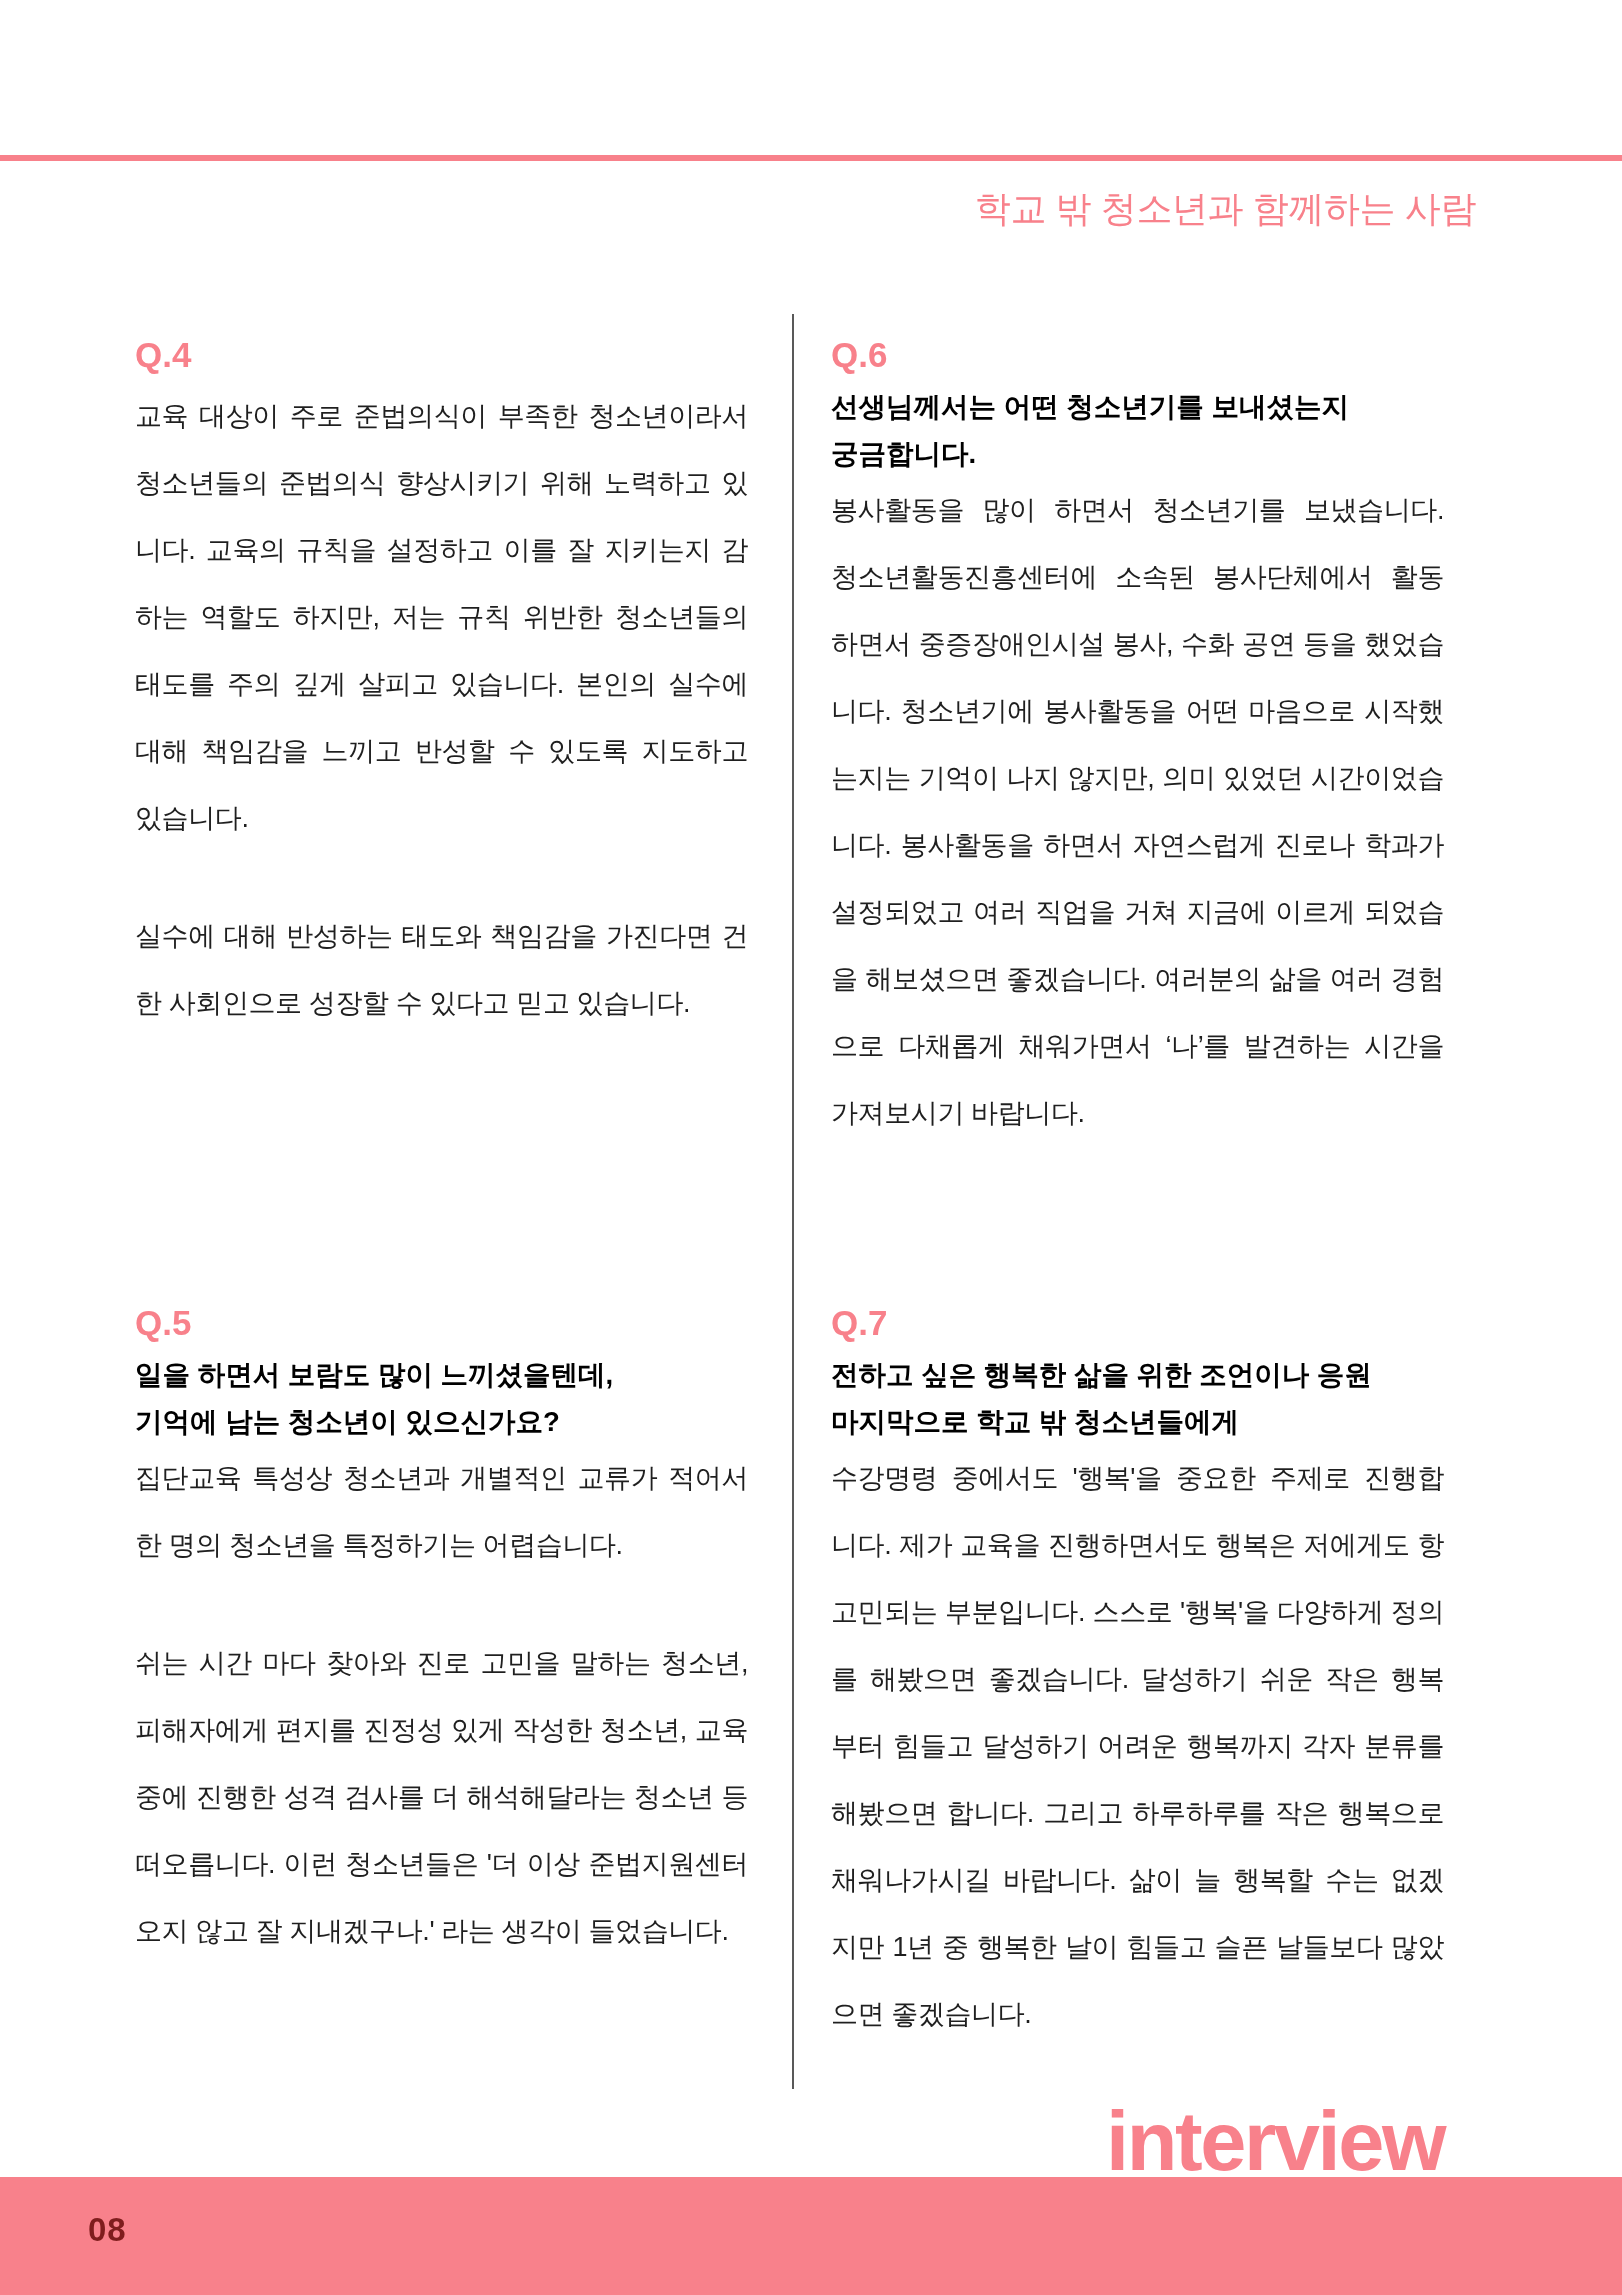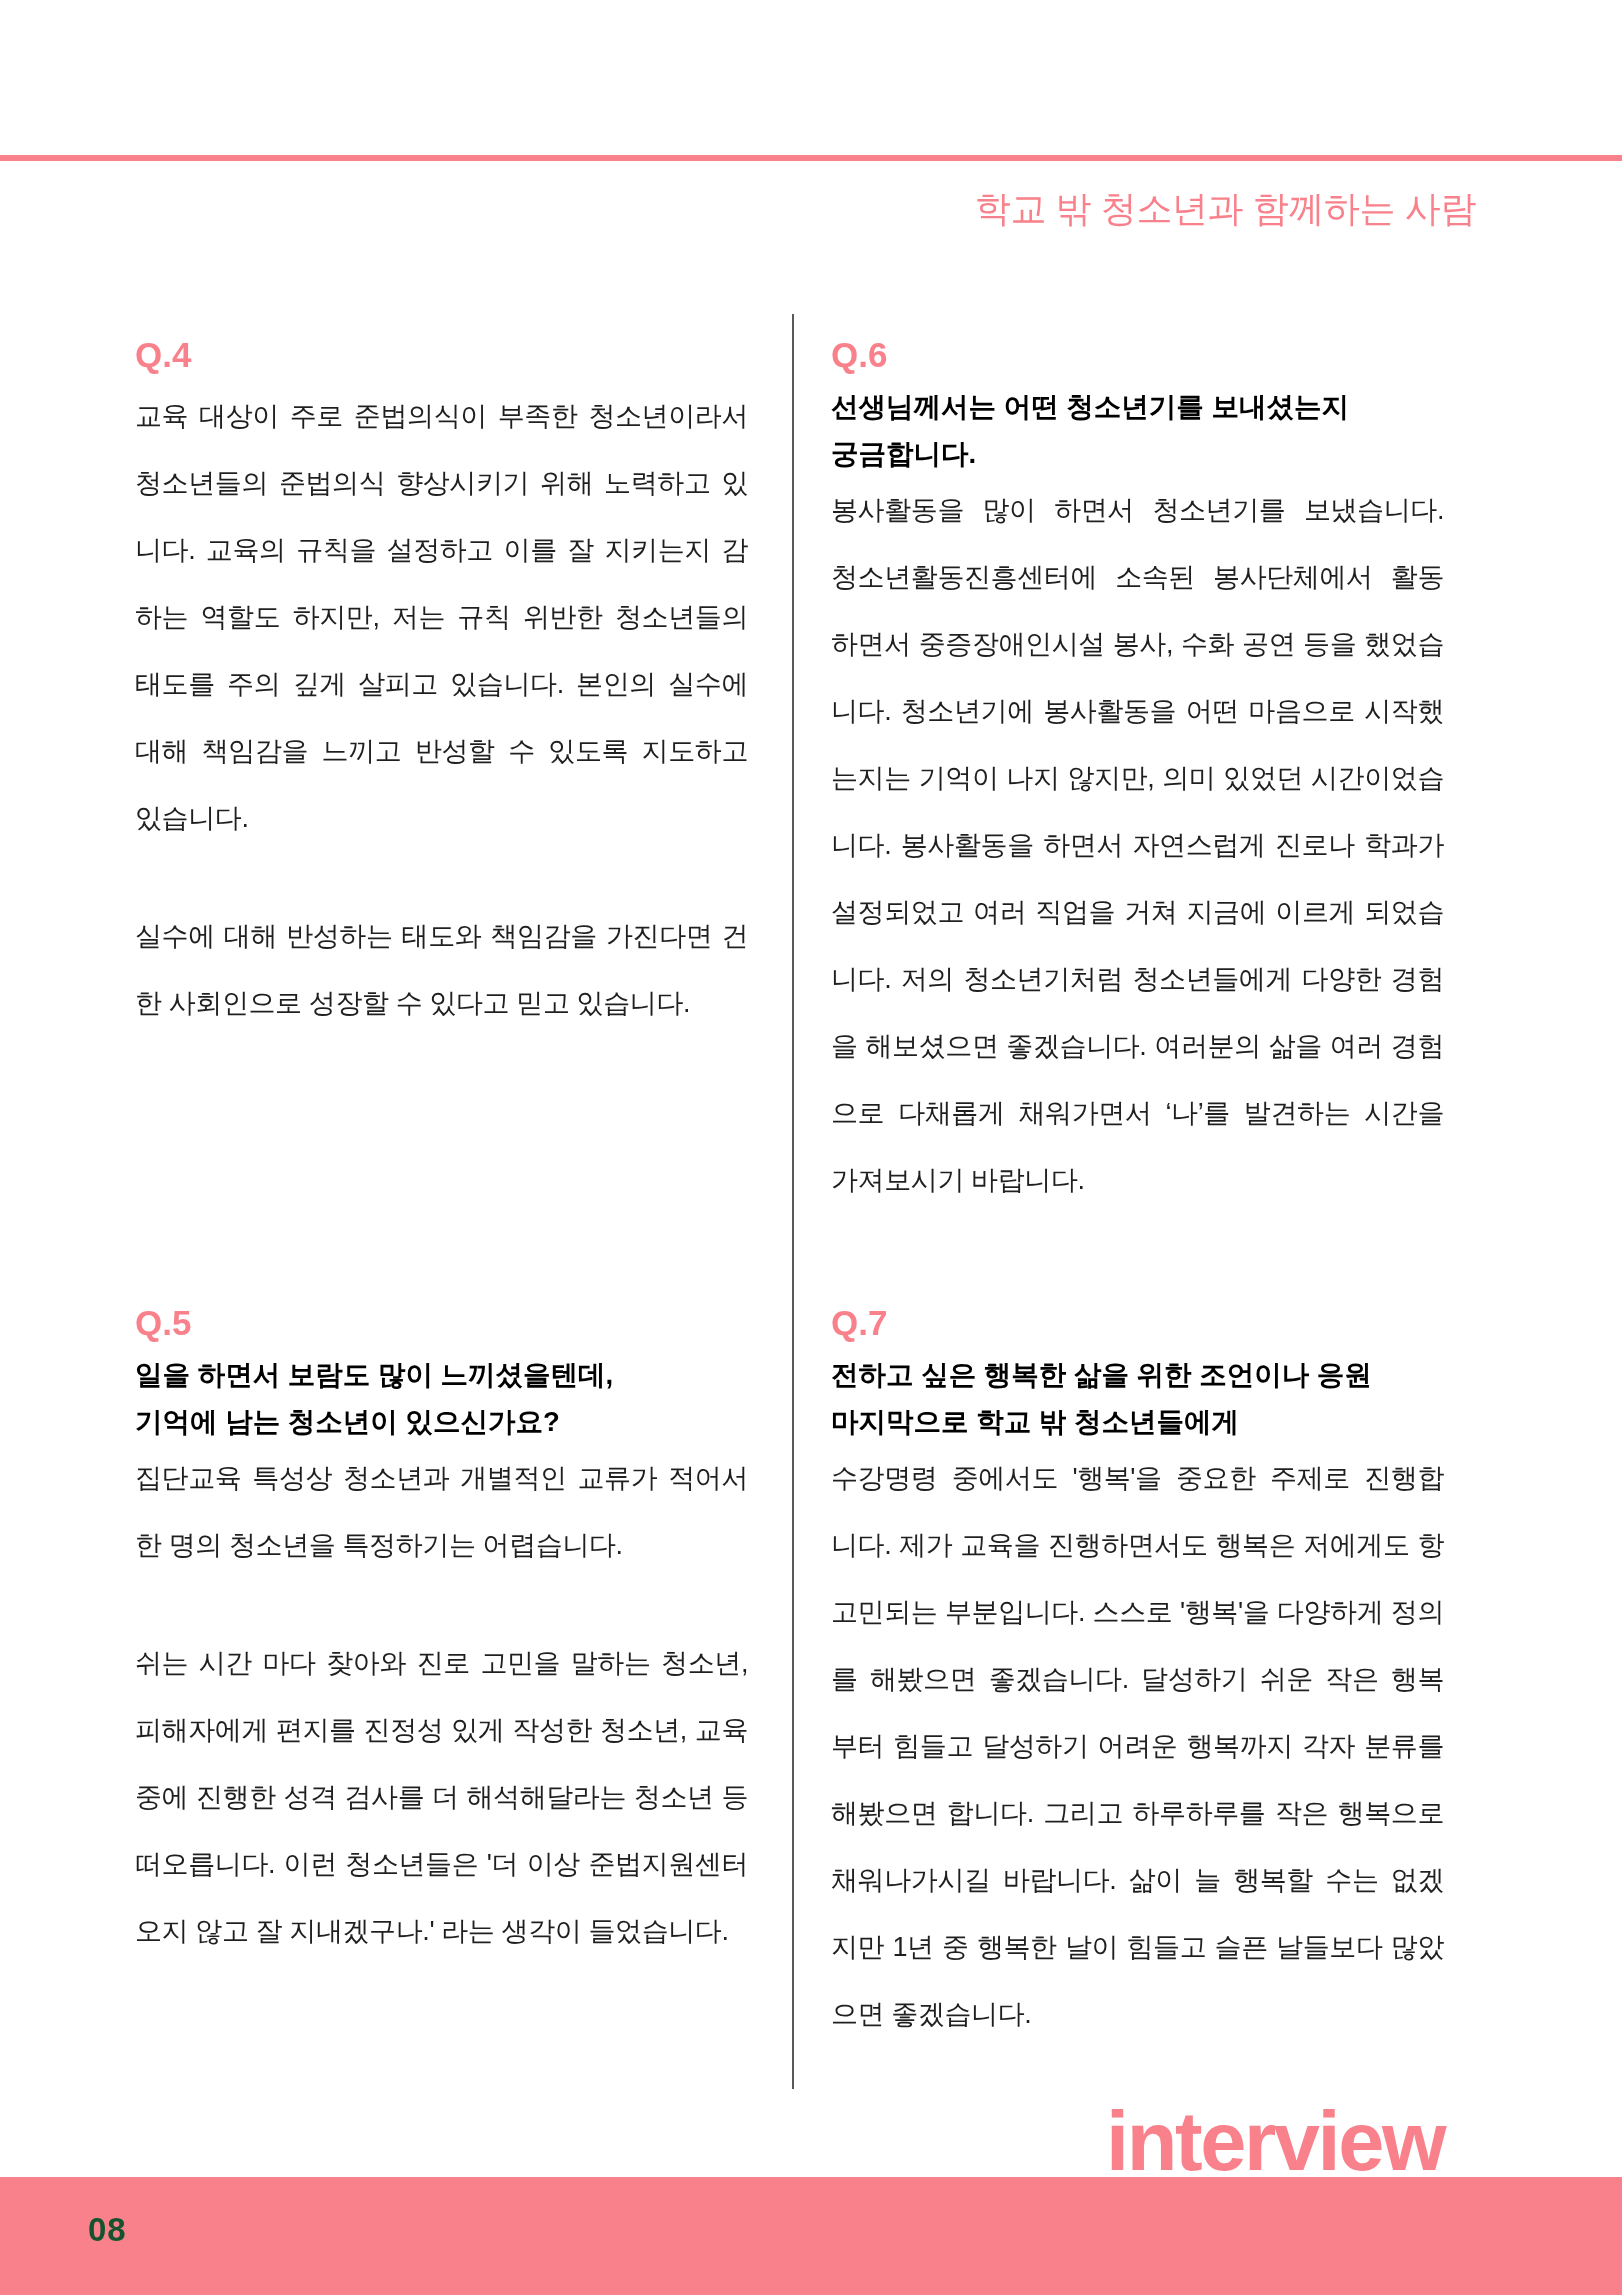--- a/index.html
+++ b/index.html
@@ -91,21 +91,21 @@
     left: 0; top: 2177px;
     width: 100%; height: 119px;
     background: var(--accent);
   }
 
   .page-num {
     position: absolute;
     left: 88px; top: 2211px;
     font-size: 33px;
     font-weight: 700;
-    color: #14532d;
+    color: #7f1d1d;
     letter-spacing: 0.8px;
   }
 </style>
 </head>
 <body style="--accent: #F8818B;">
 
 <div class="top-rule"></div>
 
 <div class="header-label">학교 밖 청소년과 함께하는 사람</div>
 
@@ -134,21 +134,20 @@
       <div class="ln">궁금합니다.</div>
     </div>
   <div class="q-body">
       <div class="ln fill">봉사활동을 많이 하면서 청소년기를 보냈습니다.</div>
       <div class="ln fill">청소년활동진흥센터에 소속된 봉사단체에서 활동</div>
       <div class="ln fill">하면서 중증장애인시설 봉사, 수화 공연 등을 했었습</div>
       <div class="ln fill">니다. 청소년기에 봉사활동을 어떤 마음으로 시작했</div>
       <div class="ln fill">는지는 기억이 나지 않지만, 의미 있었던 시간이었습</div>
       <div class="ln fill">니다. 봉사활동을 하면서 자연스럽게 진로나 학과가</div>
       <div class="ln fill">설정되었고 여러 직업을 거쳐 지금에 이르게 되었습</div>
-      <div class="ln fill">니다. 저의 청소년기처럼 청소년들에게 다양한 경험</div>
       <div class="ln fill">을 해보셨으면 좋겠습니다. 여러분의 삶을 여러 경험</div>
       <div class="ln fill">으로 다채롭게 채워가면서 ‘나’를 발견하는 시간을</div>
       <div class="ln">가져보시기 바랍니다.</div>
     </div>
 </section>
 
 <section class="qa pos-q5">
   <div class="q-label">Q.5</div>
   <div class="q-title">
       <div class="ln">일을 하면서 보람도 많이 느끼셨을텐데,</div>

